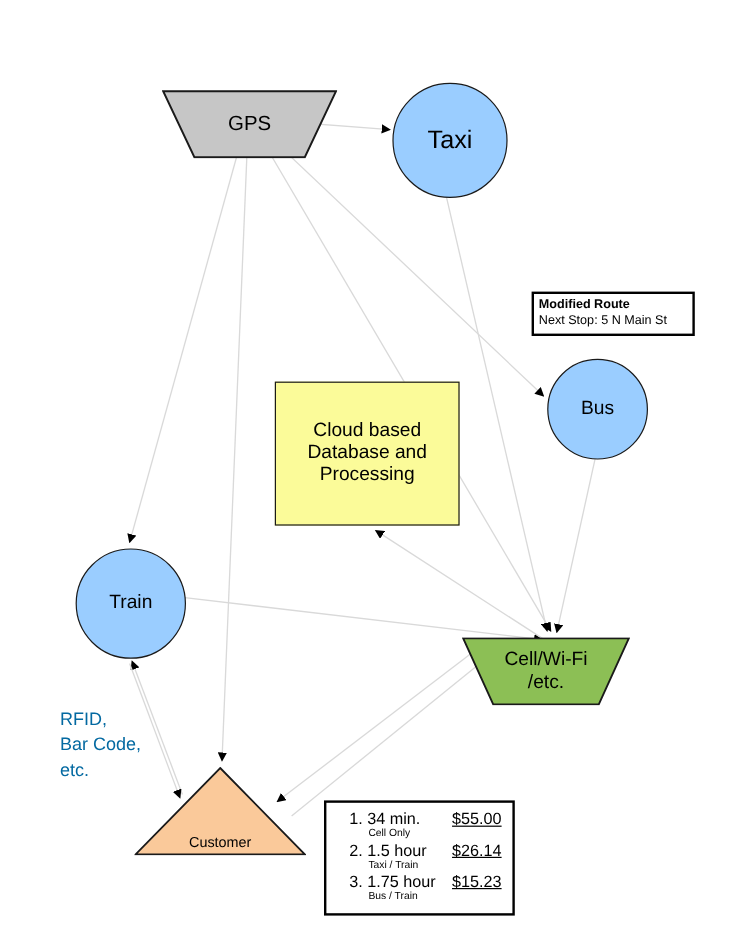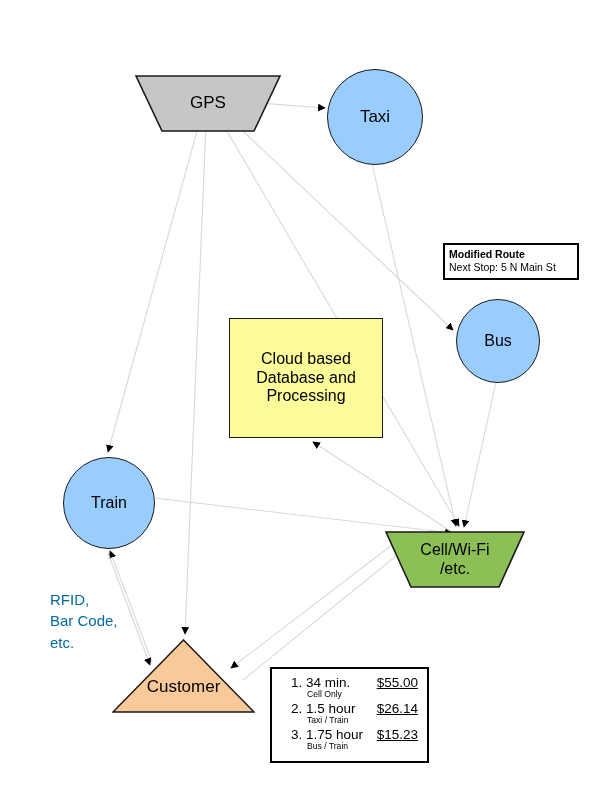--- a/index.html
+++ b/index.html
@@ -60,43 +60,43 @@
   #node-cellwifi .node-label { font-size: 16px; }
 
   
   .circle-node {
     border-radius: 50%;
     background: #9acdff;
     border: 1.4px solid #1a1a1a;
     box-sizing: border-box;
   }
   #node-taxi { left: 327px; top: 69px; width: 96px; height: 96px; }
-  #node-taxi .node-label { font-size: 17px; }
+  #node-taxi .node-label { font-size: 21px; }
   #node-bus  { left: 456px; top: 299px; width: 84px; height: 84px; }
   #node-bus .node-label { font-size: 16px; }
   #node-train { left: 63px; top: 457px; width: 92px; height: 92px; }
   #node-train .node-label { font-size: 16px; }
 
   
   #node-cloud {
     left: 229px; top: 318px; width: 154px; height: 120px;
     background: #fbfb99;
     border: 1.5px solid #1a1a1a;
     box-sizing: border-box;
   }
   #node-cloud .node-label { font-size: 16px; }
 
   
   #node-customer {
     left: 112px; top: 639px; width: 143px; height: 74px;
   }
   #node-customer .node-label {
-    font-size: 17px;
+    font-size: 12px;
     align-items: flex-end;
-    padding-bottom: 16px;
+    padding-bottom: 4px;
     box-sizing: border-box;
   }
 
   
   #modified-route-box {
     position: absolute;
     left: 443px; top: 243px;
     width: 136px;
     border: 2.2px solid #000000;
     background: #ffffff;

